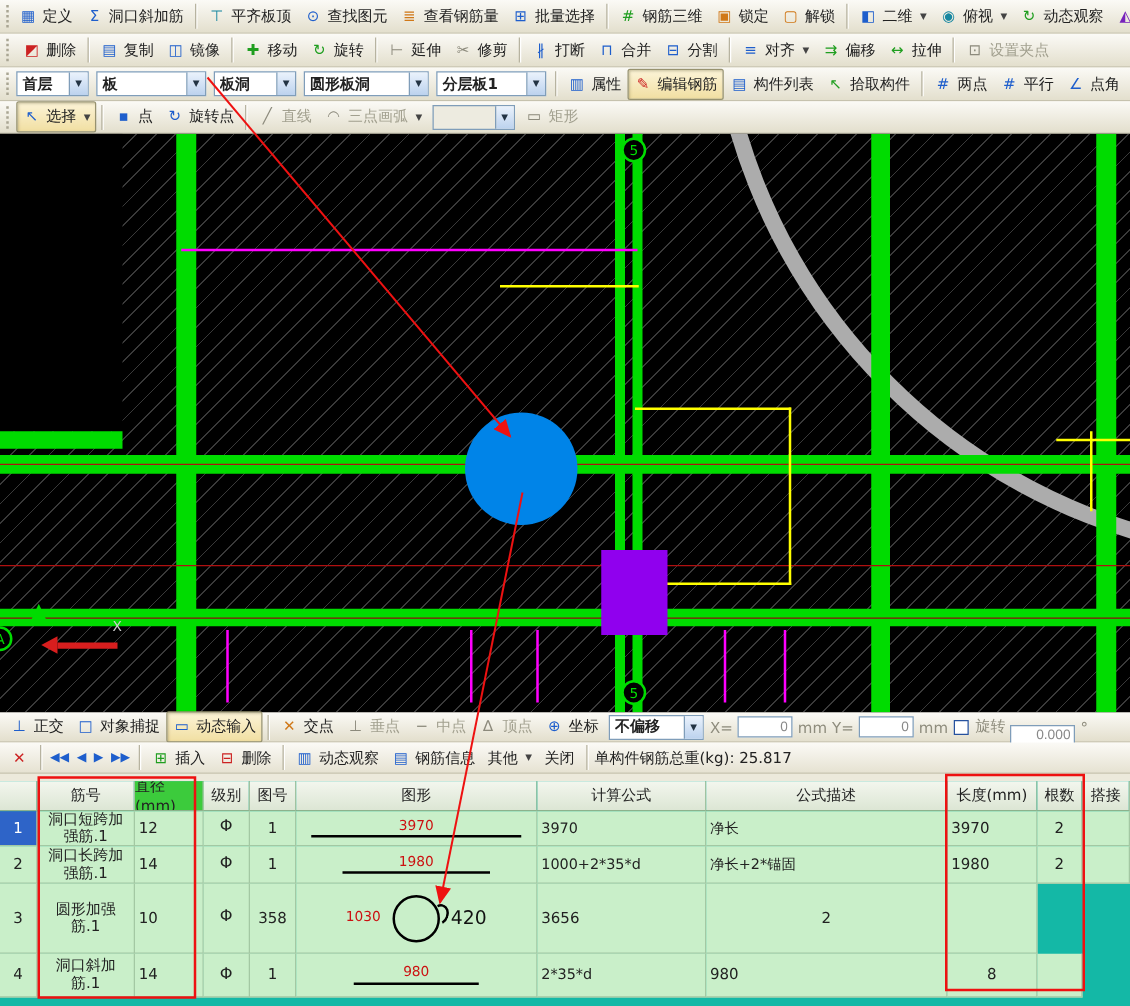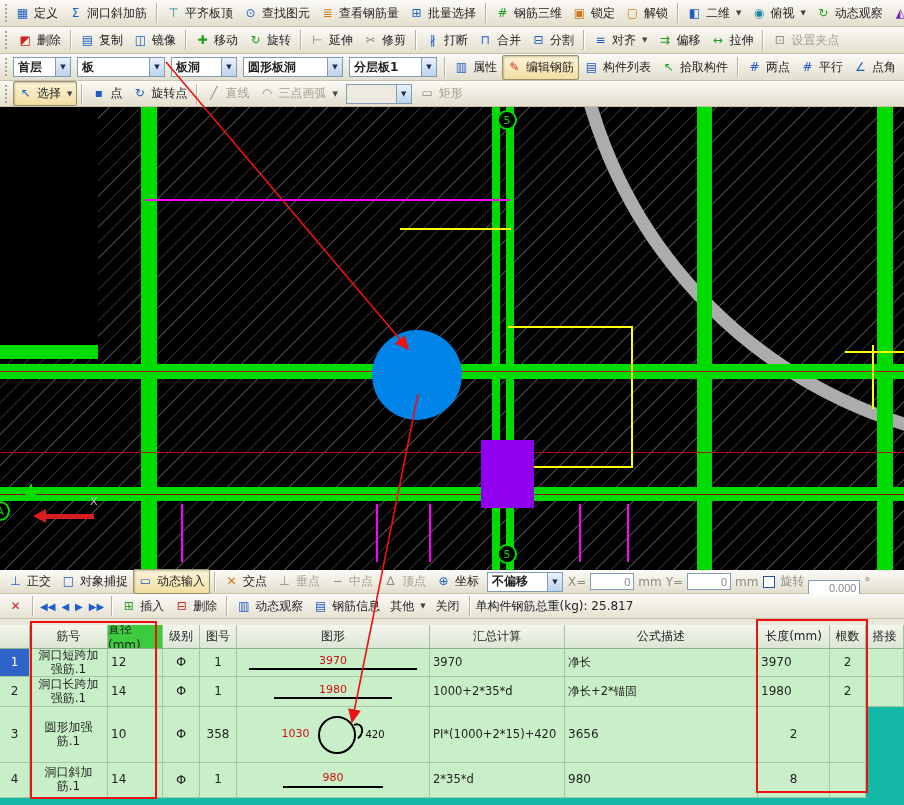--- a/index.html
+++ b/index.html
@@ -37,21 +37,21 @@
   
   #tbl{position:absolute;top:625px;left:0;width:904px;height:186px;background:#14b8a6;}
   .tgrid{display:grid;grid-template-columns:30px 78px 55px 37px 37px 193px 135px 193px 72px 36px 38px;}
   .th{display:flex;align-items:center;justify-content:center;background:linear-gradient(#F3F6EE,#DCE6D4);border-right:1px solid #A0C2A0;border-bottom:1px solid #8CB28C;height:24px;overflow:hidden;}
   .th.greenhl{background:#3CCB3C;}
   .td{display:flex;align-items:center;justify-content:center;background:#C9EFC9;border-right:1px solid #A3C8A3;border-bottom:1px solid #A3C8A3;padding:1px 3px;overflow:hidden;text-align:center;line-height:1.15;}
   .td.left{justify-content:flex-start;text-align:left;}
   .sm{font-size:11.5px;}
   .rn-sel{background:#2E64C8;color:#fff;}
   .grade{font-size:13px;}
-  .dim{color:#CC1111;font-size:11px;} .dimb{color:#111;font-size:10px;}
+  .dim{color:#CC1111;font-size:11px;} .dimb{color:#111;font-size:15px;}
   .shape{display:flex;flex-direction:column;align-items:center;}
   .dimline{border-top:2px solid #000;height:0;margin-top:1px;}
   .shape-round{display:flex;align-items:center;}
   .ring{display:inline-block;width:38px;height:38px;border:2px solid #000;border-radius:50%;position:relative;margin:0 9px;flex:none;}
   .hook{position:absolute;right:-9px;top:5px;width:14px;height:17px;border:2px solid #000;border-radius:50%;border-color:#000 #000 transparent transparent;transform:rotate(20deg);}
   #overlay{position:absolute;inset:0;z-index:60;pointer-events:none;}
 </style>
 </head>
 <body>
 
@@ -409,21 +409,21 @@
   </div>
 
   <div id="tbl">
     <div class="tgrid">
       <div class="th"></div>
       <div class="th">筋号</div>
       <div class="th greenhl">直径(mm)</div>
       <div class="th">级别</div>
       <div class="th">图号</div>
       <div class="th">图形</div>
-      <div class="th">汇总计算</div>
+      <div class="th">计算公式</div>
       <div class="th">公式描述</div>
       <div class="th">长度(mm)</div>
       <div class="th">根数</div>
       <div class="th">搭接</div>
     </div>
 
     <div class="tgrid" style="height:28px">
       <div class="td rn-sel">1</div>
       <div class="td">洞口短跨加强筋.1</div>
       <div class="td left">12</div>
@@ -469,21 +469,20 @@
       <div class="td">358</div>
       <div class="td">
         <div class="shape-round">
           <span class="dim">1030</span>
           <span class="ring">
               <span class="hook"></span>
             </span>
           <span class="dimb">420</span>
         </div>
       </div>
-      <div class="td left sm">PI*(1000+2*15)+420</div>
       <div class="td left">3656</div>
       <div class="td">2</div>
       <div class="td"></div>
     </div>
 
     <div class="tgrid" style="height:35px">
       <div class="td">4</div>
       <div class="td">洞口斜加筋.1</div>
       <div class="td left">14</div>
       <div class="td grade">Φ</div>

